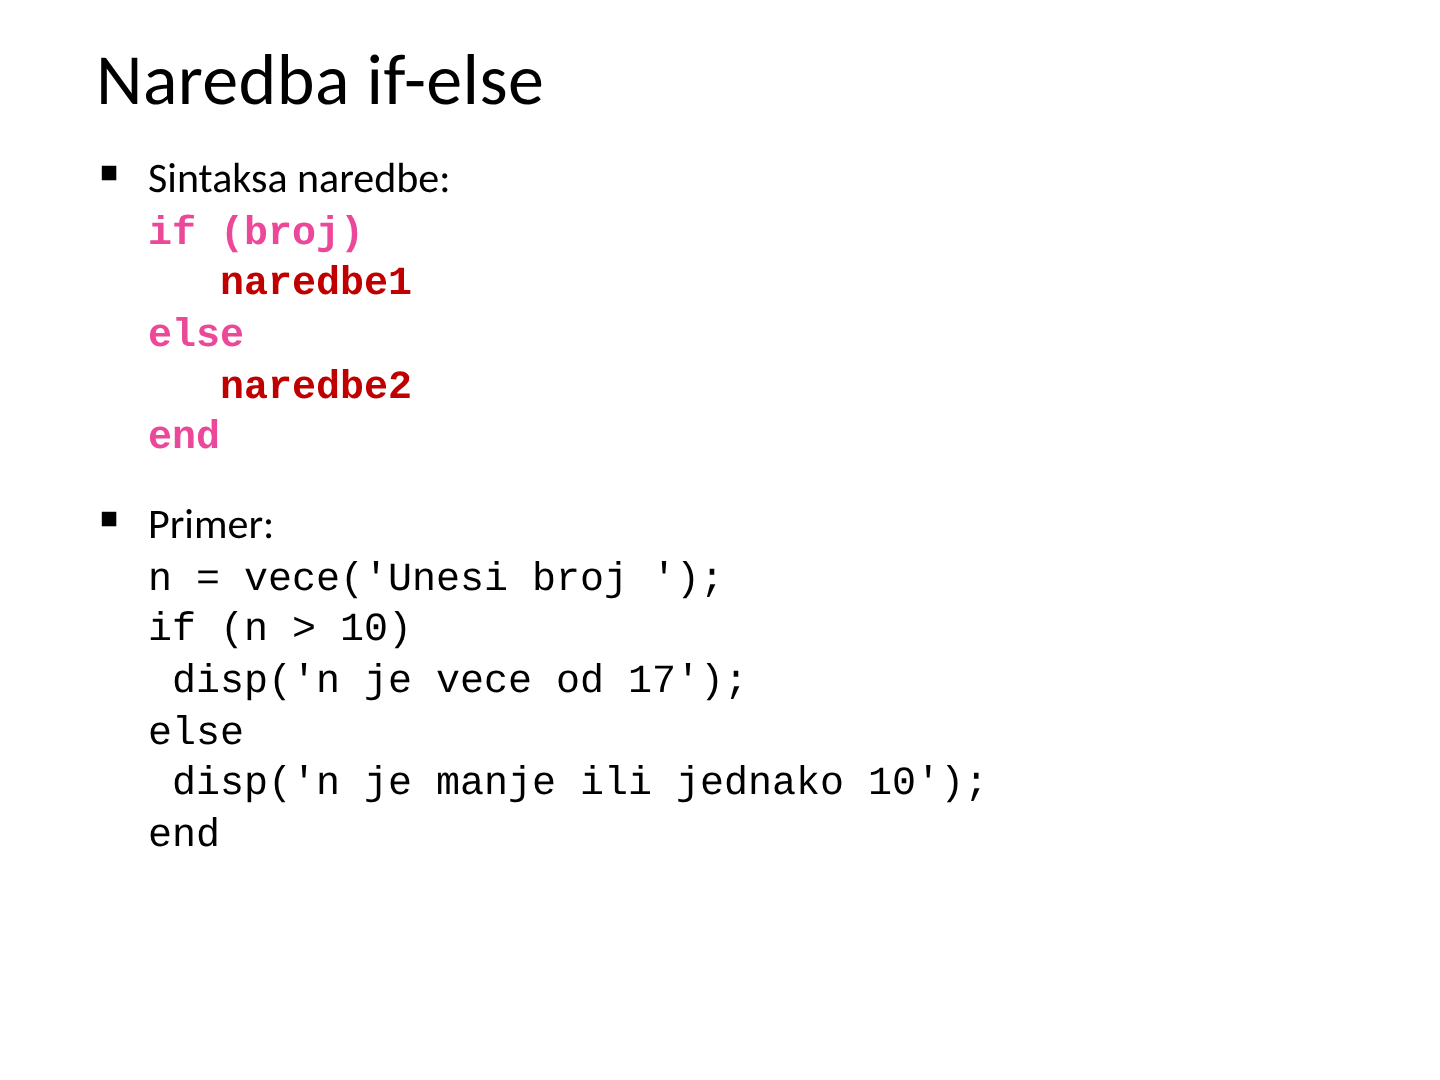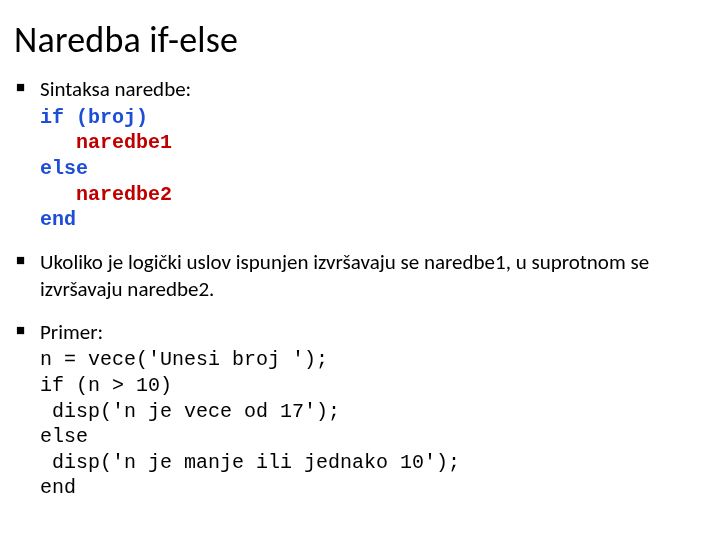--- a/index.html
+++ b/index.html
@@ -8,21 +8,21 @@
     width: 720px;
     height: 540px;
     background: #fff;
     font-family: Calibri, "Segoe UI", Arial, sans-serif;
     color: #000;
   }
   .slide {
     box-sizing: border-box;
     width: 720px;
     height: 540px;
-    padding: 18px 30px 20px 12px;
+    padding: 18px 30px 20px 46px;
   }
   .title {
     font-size: 36px;
     font-weight: 400;
     margin: 0 0 14px 2px;
     letter-spacing: 0.2px;
   }
   ul.bullets {
     list-style: none;
     margin: 0;
@@ -43,21 +43,21 @@
     font-size: 15px;
     color: #000;
   }
   .code {
     font-family: Consolas, "Courier New", monospace;
     font-size: 20px;
     white-space: pre;
     line-height: 1.28;
     margin-top: 2px;
   }
-  .kw   { color: #1d4ed8; font-weight: 700; }
+  .kw   { color: #ec4899; font-weight: 700; }
   .rbrn { color: #c00000; font-weight: 700; }
   .mono-inline {
     font-family: Calibri, "Segoe UI", Arial, sans-serif;
   }
 </style>
 </head>
 <body>
 
 <div class="slide">
 
@@ -67,23 +67,20 @@
 
     <li>
       <span>Sintaksa naredbe:</span>
       <div class="code"><span class="kw">if</span><span class="kw"> (broj)</span>
    <span class="rbrn">naredbe1</span>
 <span class="kw">else</span>
    <span class="rbrn">naredbe2</span>
 <span class="kw">end</span></div>
     </li>
 
-    <li>
-      <span>Ukoliko je logički uslov ispunjen izvršavaju se </span><span class="mono-inline">naredbe1</span><span>, u suprotnom se izvršavaju </span><span class="mono-inline">naredbe2</span><span>.</span>
-    </li>
 
     <li>
       <span>Primer:</span>
       <div class="code"><span>n = vece('Unesi broj ');</span>
 <span>if (n &gt; 10)</span>
 <span> disp('n je vece od 17');</span>
 <span>else</span>
 <span> disp('n je manje ili jednako 10');</span>
 <span>end</span></div>
     </li>

